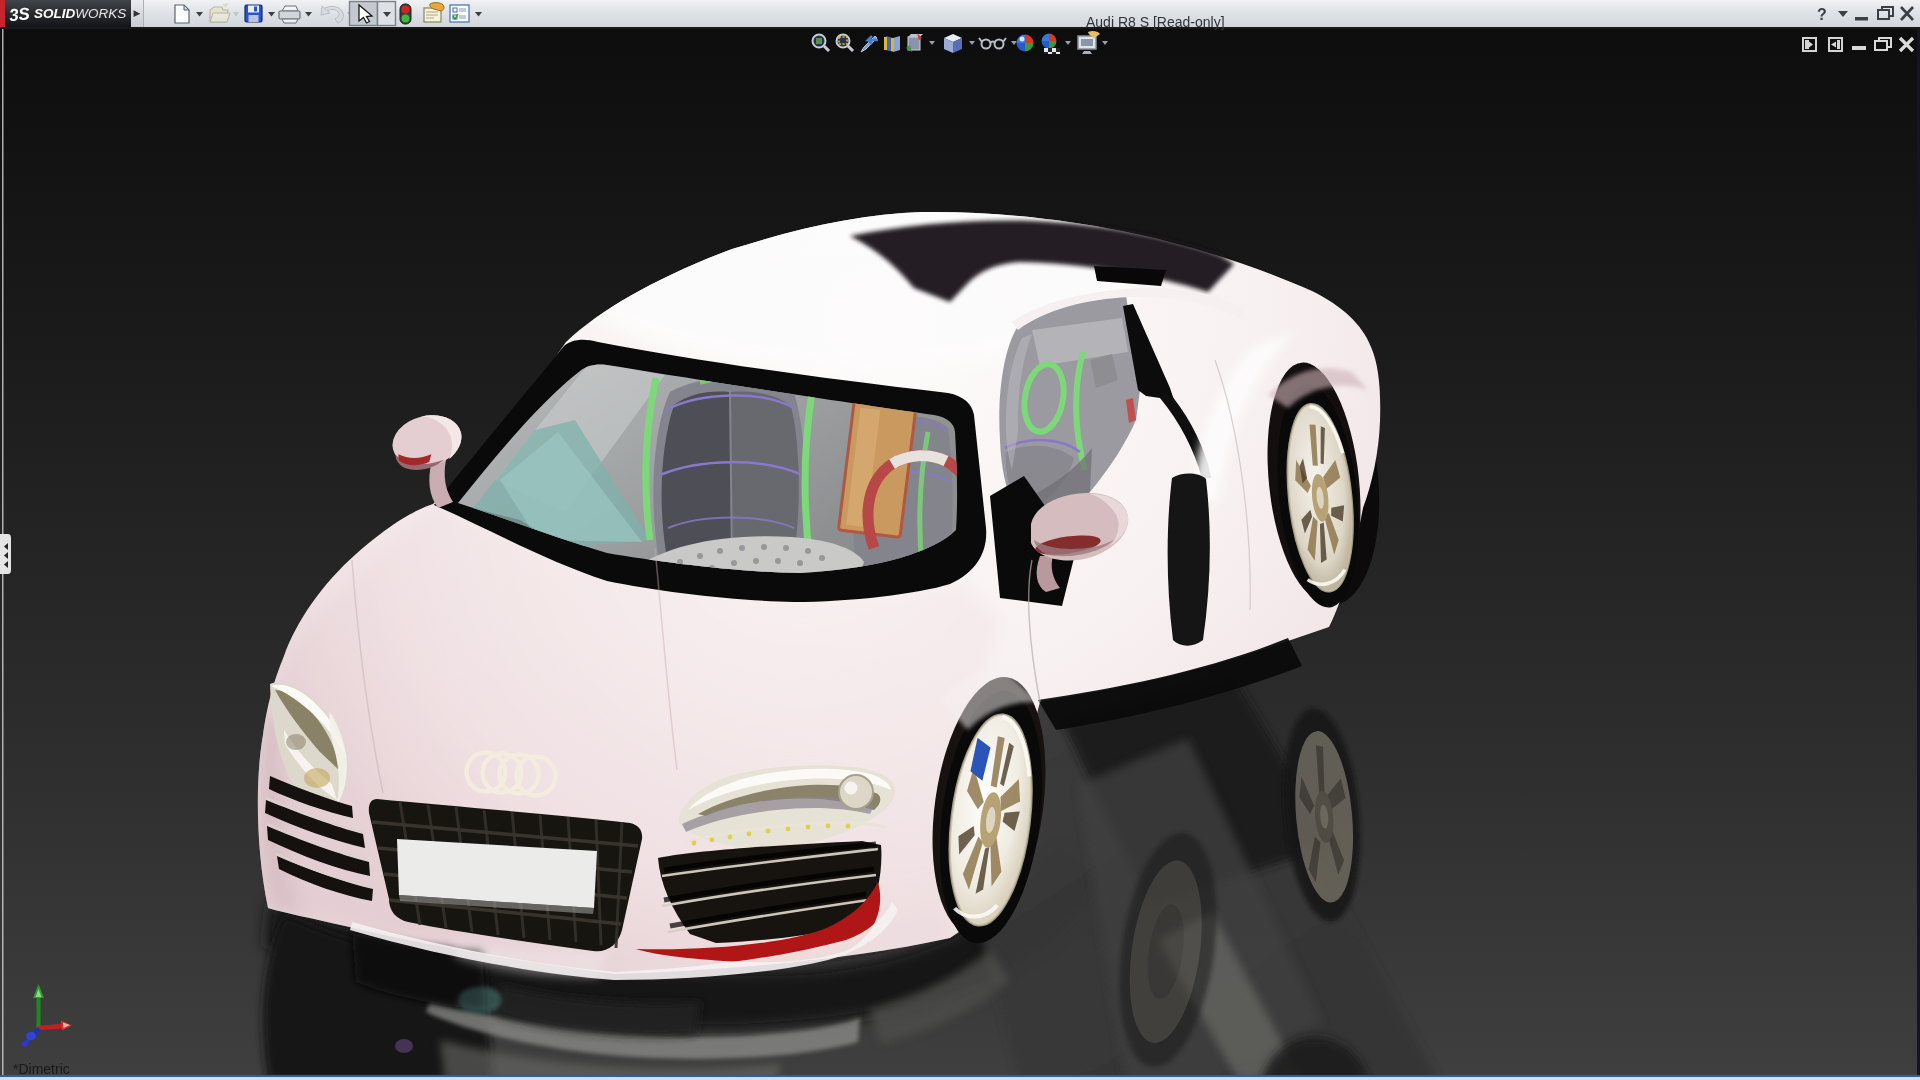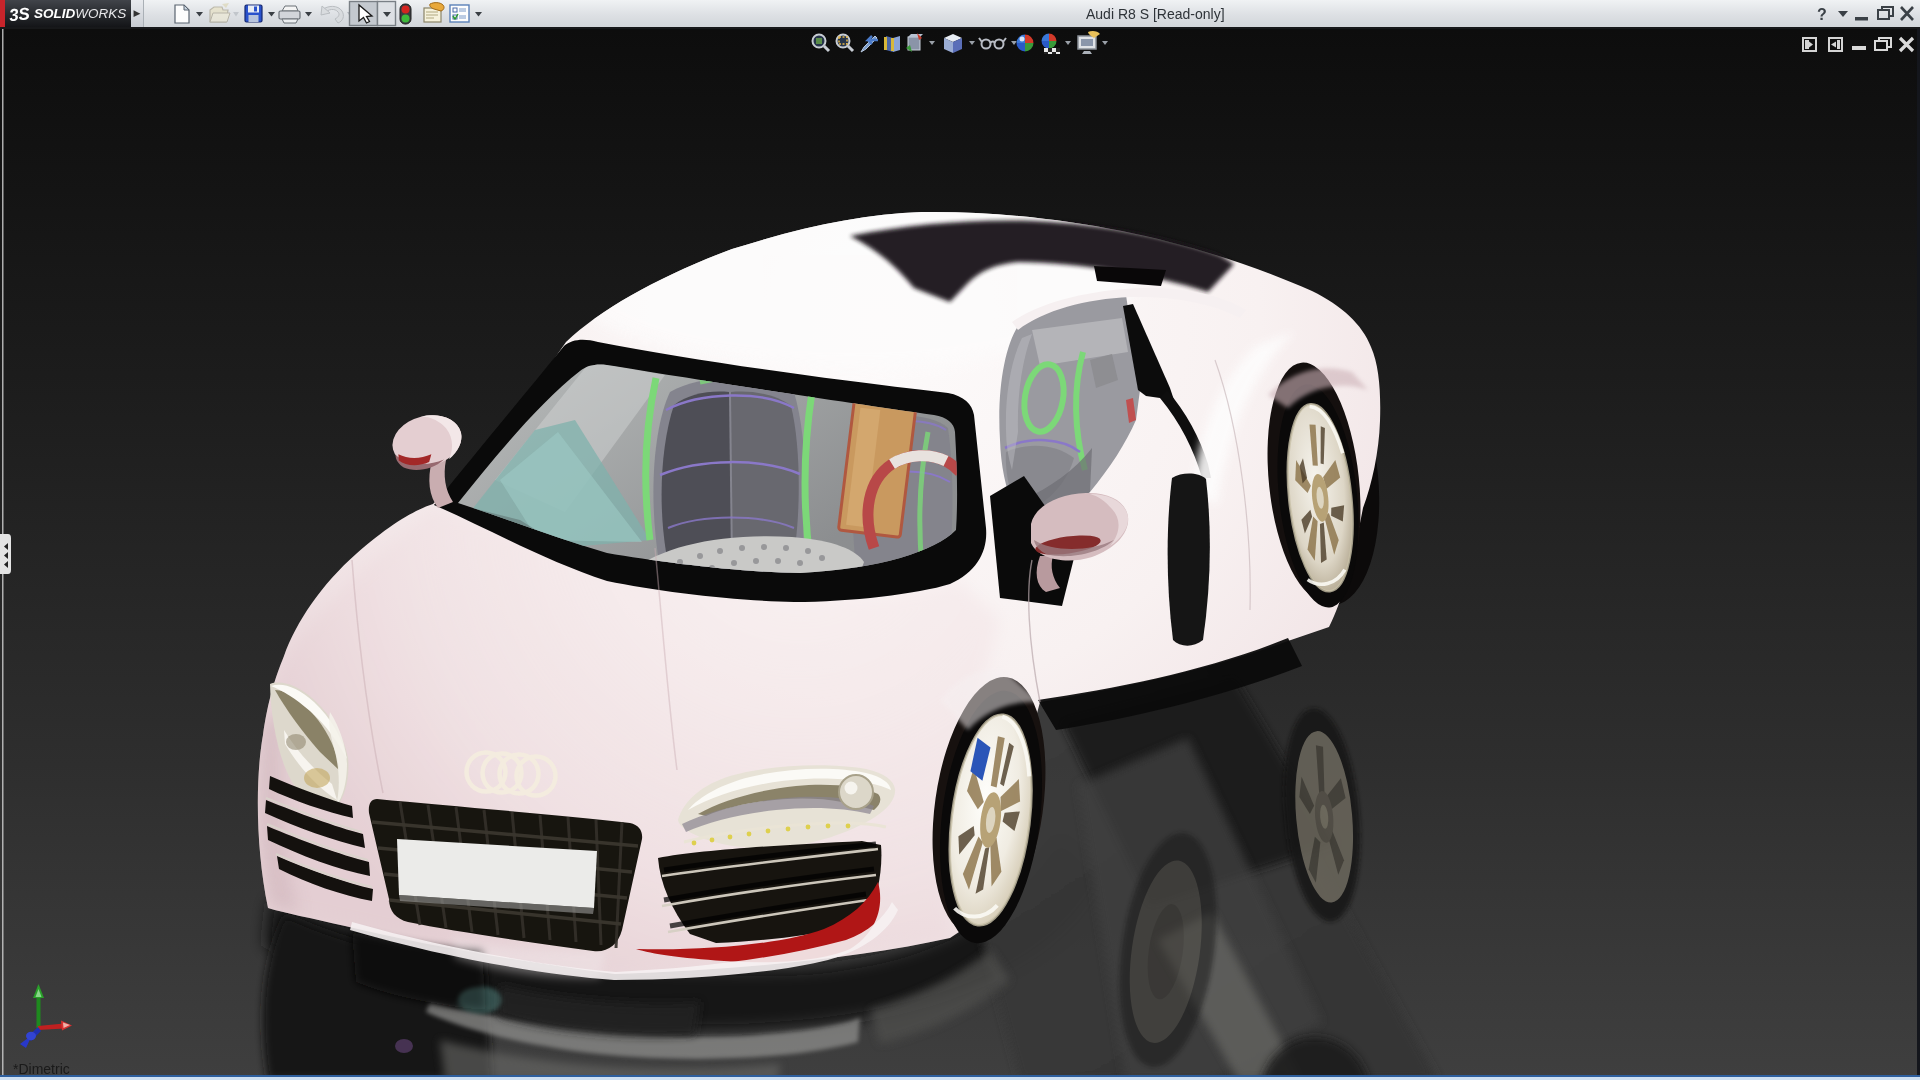--- a/index.html
+++ b/index.html
@@ -657,14 +657,14 @@
   <div id="redstrip"></div>
   <div id="swblock">
     <svg width="30" height="26" viewBox="0 0 30 26" style="position:absolute;left:3px;top:1px;">
       <g transform="rotate(-6 14 13)">
         <text x="1" y="19" font-family="Liberation Sans, sans-serif" font-style="italic" font-weight="bold" font-size="17" fill="#ffffff">3S</text>
       </g>
     </svg>
     <div id="swtext">SOLID<span>WORKS</span></div>
   </div>
   <div id="swarrow">▶</div>
-  <div class="ttl" style="left:1086px;">Audi R8 S [Read-only]</div>
+  <div class="ttl" style="left:1086px;margin-top:8px;">Audi R8 S [Read-only]</div>
 </div>
 
 </body></html>

